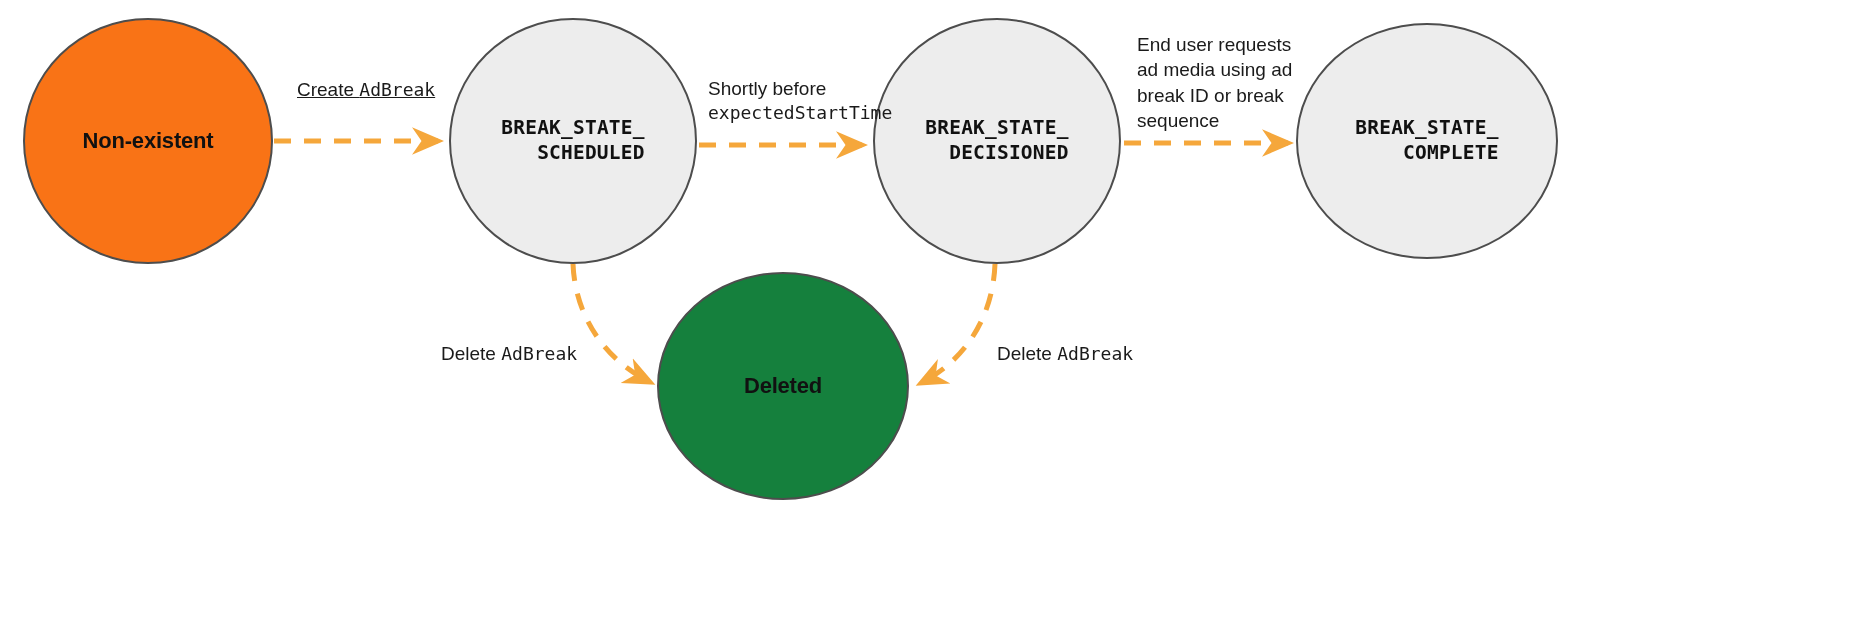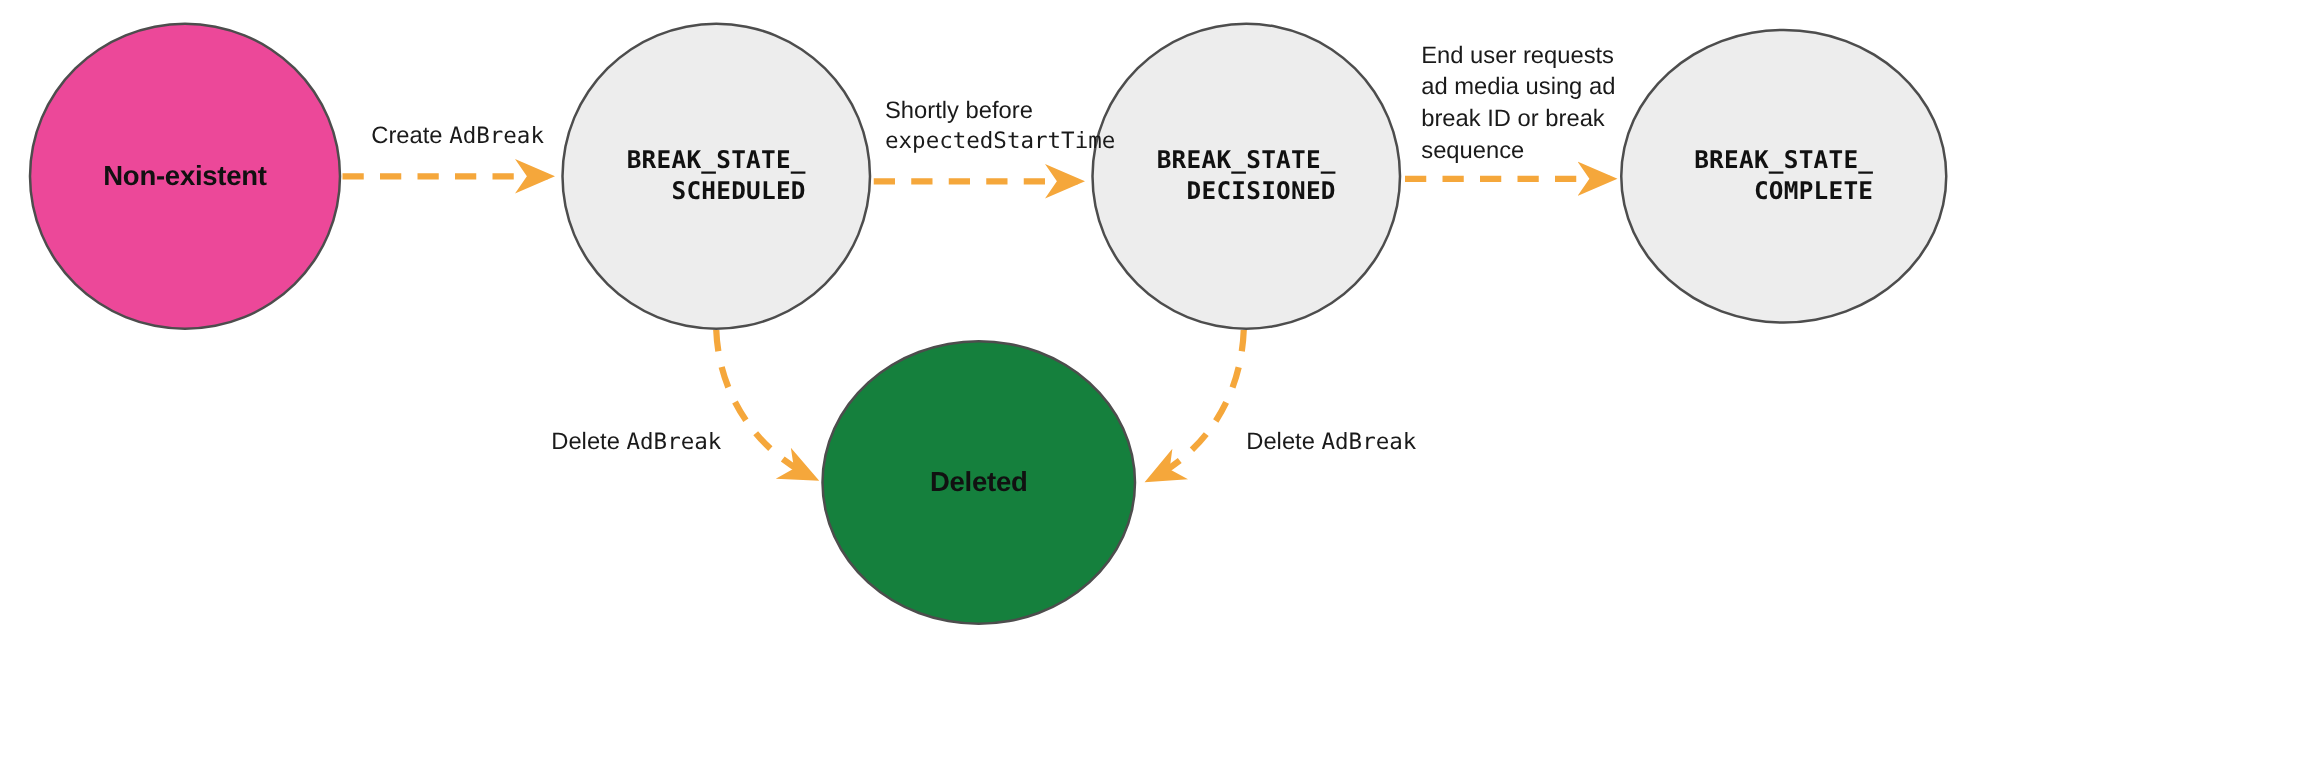--- a/index.html
+++ b/index.html
@@ -98,21 +98,21 @@
 
     <g>
       <path d="M573,264 C575,316 605,360 650,382" fill="none" stroke="#f5a73b" stroke-width="5" stroke-dasharray="17 13" marker-end="url(#arrowhead)"></path>
     </g>
 
     <g>
       <path d="M995,264 C993,316 966,360 921,383" fill="none" stroke="#f5a73b" stroke-width="5" stroke-dasharray="17 13" marker-end="url(#arrowhead)"></path>
     </g>
   </svg>
 
-  <div class="node" style="left: 23px; top: 18px; width: 250px; height: 246px; background: #ec4899; border-color: rgb(77, 77, 77);">
+  <div class="node" style="left: 23px; top: 18px; width: 250px; height: 246px; background: #f97316; border-color: rgb(77, 77, 77);">
     <span class="node-label label-sans" style="color: rgb(17, 17, 17);">Non-existent</span>
   </div>
 
   <div class="node" style="left: 449px; top: 18px; width: 248px; height: 246px; background: rgb(237, 237, 237); border-color: rgb(77, 77, 77);">
     <span class="node-label label-mono" style="color: rgb(17, 17, 17);">BREAK_STATE_
 SCHEDULED</span>
   </div>
 
   <div class="node" style="left: 873px; top: 18px; width: 248px; height: 246px; background: rgb(237, 237, 237); border-color: rgb(77, 77, 77);">
     <span class="node-label label-mono" style="color: rgb(17, 17, 17);">BREAK_STATE_
@@ -121,21 +121,21 @@
 
   <div class="node" style="left: 1296px; top: 23px; width: 262px; height: 236px; background: rgb(237, 237, 237); border-color: rgb(77, 77, 77);">
     <span class="node-label label-mono" style="color: rgb(17, 17, 17);">BREAK_STATE_
 COMPLETE</span>
   </div>
 
   <div class="node" style="left: 657px; top: 272px; width: 252px; height: 228px; background: #15803d; border-color: rgb(77, 77, 77);">
     <span class="node-label label-sans" style="color: rgb(17, 17, 17);">Deleted</span>
   </div>
 
-  <div class="edge-label" id="lbl-0" style="left:297px; top:96px;"><span class="el-line"><span class="t-sans">Create </span><span class="t-mono">AdBreak</span></span></div>
+  <div class="edge-label" id="lbl-0" style="left:297px; top:77px;text-decoration:underline;"><span class="el-line"><span class="t-sans">Create </span><span class="t-mono">AdBreak</span></span></div>
 
   <div class="edge-label" id="lbl-2" style="left:1137px; top:32px;"><span class="el-line"><span class="t-sans">End user requests</span></span><span class="el-line"><span class="t-sans">ad media using ad</span></span><span class="el-line"><span class="t-sans">break ID or break</span></span><span class="el-line"><span class="t-sans">sequence</span></span></div>
 
   <div class="edge-label" id="lbl-1" style="left:708px; top:76px;"><span class="el-line"><span class="t-sans">Shortly before</span></span><span class="el-line"><span class="t-mono">expectedStartTime</span></span></div>
 
   <div class="edge-label" id="lbl-3" style="left:441px; top:341px;"><span class="el-line"><span class="t-sans">Delete </span><span class="t-mono">AdBreak</span></span></div>
 
   <div class="edge-label" id="lbl-4" style="left:997px; top:341px;"><span class="el-line"><span class="t-sans">Delete </span><span class="t-mono">AdBreak</span></span></div>
 
 </div>

